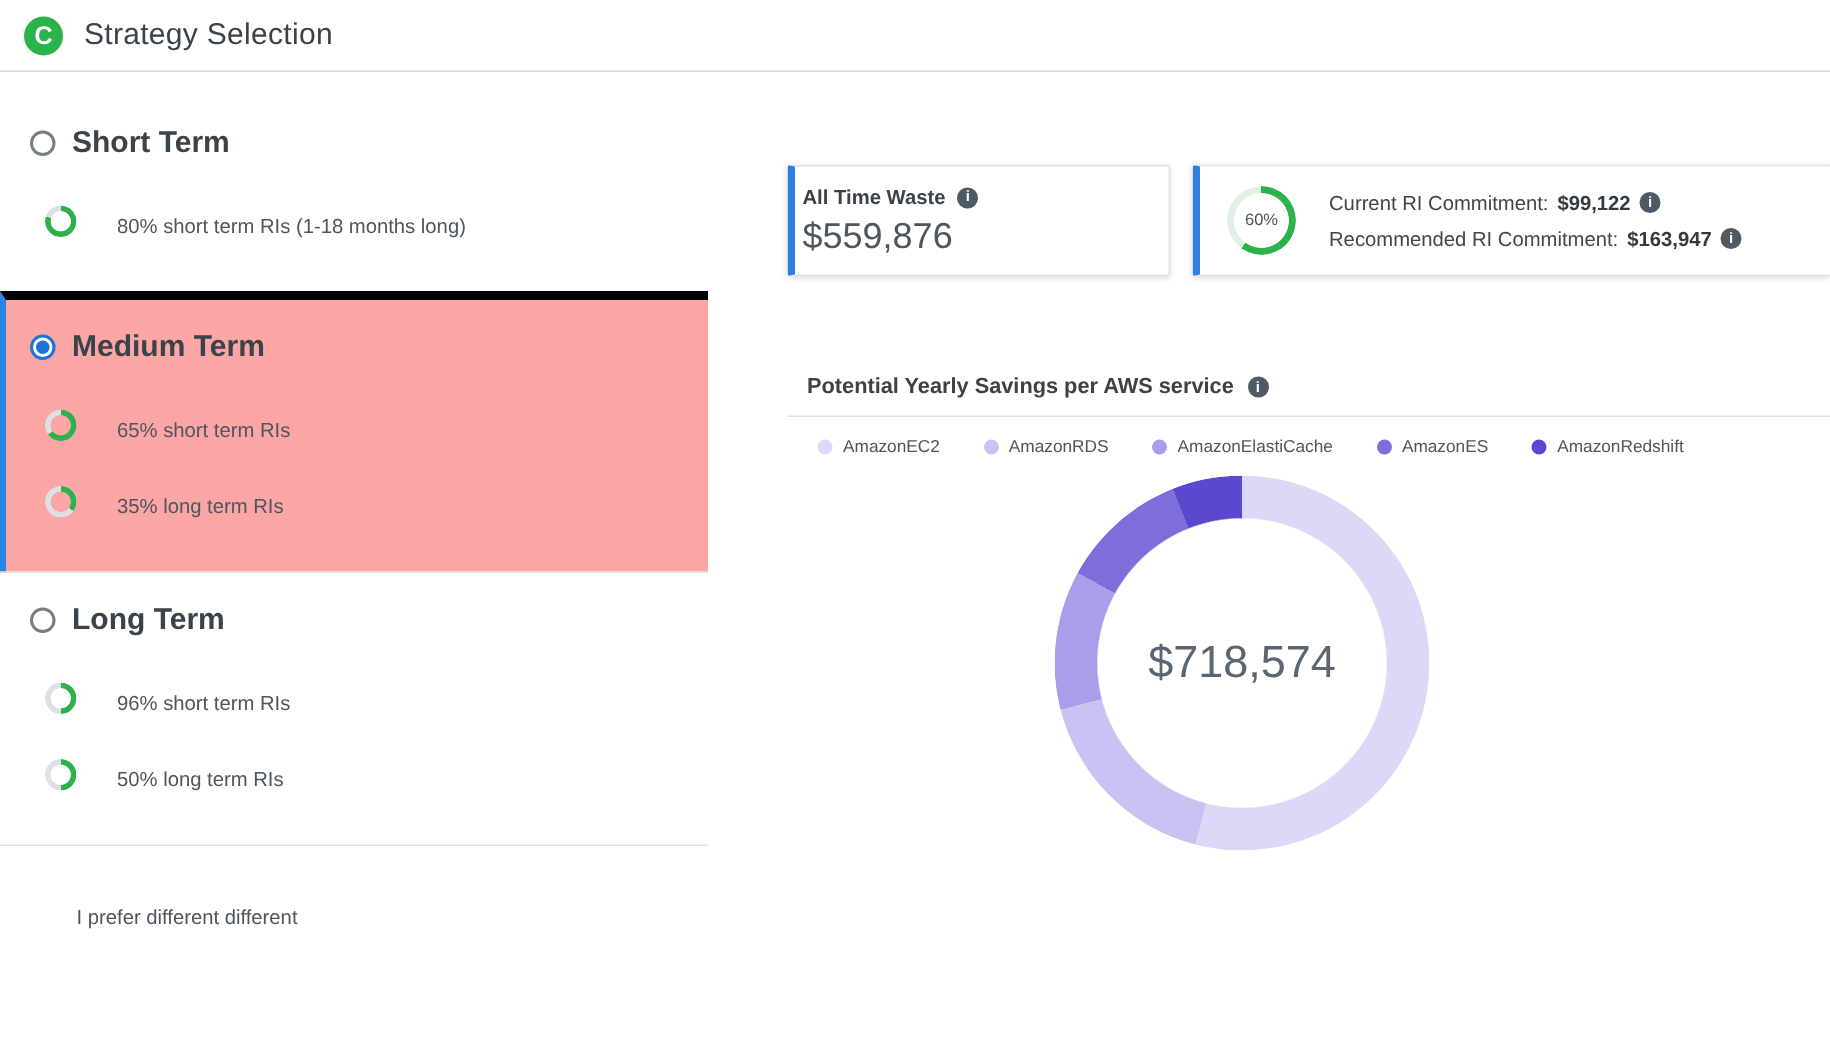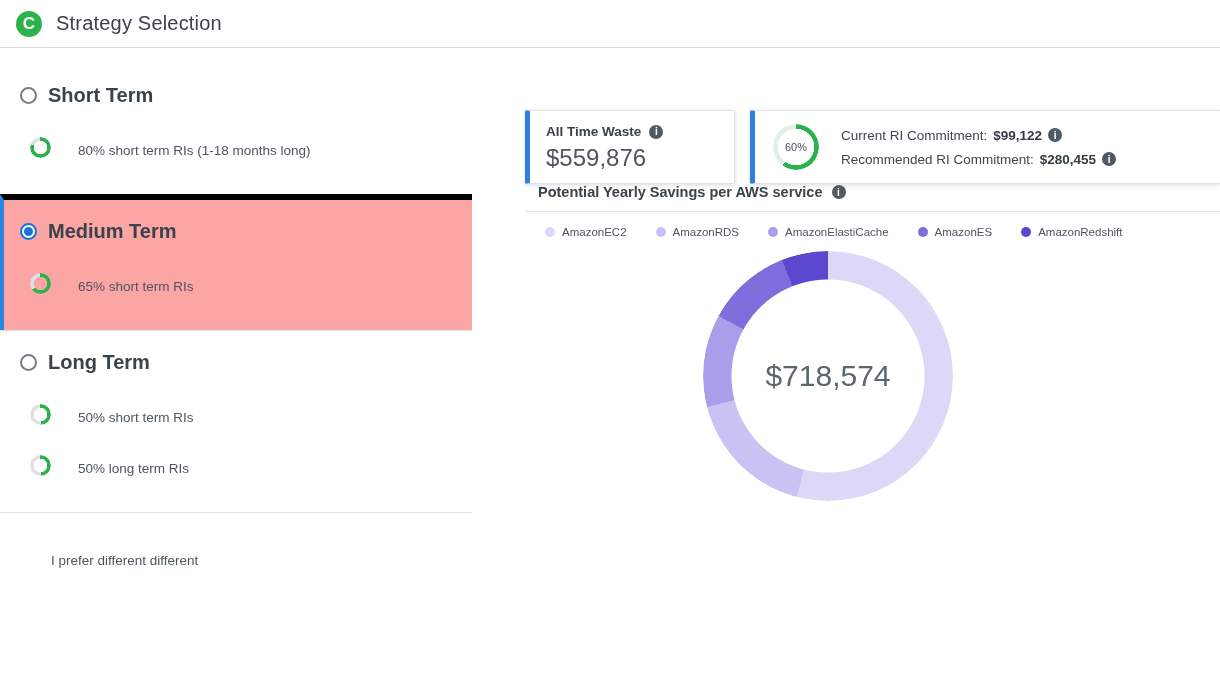--- a/index.html
+++ b/index.html
@@ -24,36 +24,36 @@
   .option-row{display:flex;align-items:flex-end;gap:27px;margin:30px 0 30px 10px}
   .option-label{font-size:13.5px;color:#4c565f}
   .ring{width:21px;height:21px;border-radius:50%;flex:none;
     -webkit-mask:radial-gradient(farthest-side,transparent calc(100% - 4px),#000 calc(100% - 3.5px));
     mask:radial-gradient(farthest-side,transparent calc(100% - 4px),#000 calc(100% - 3.5px))}
   .custom-desc{font-size:13.5px;color:#4c565f;margin:26px 0 20px 31px}
 
   main{flex:1;padding:62px 0 0 53px;min-width:0}
   .cards-row{display:flex;gap:15px}
   .card{background:#fff;border:1px solid #e2e2e2;border-left:5px solid #2f7fe0;box-shadow:0 1px 4px rgba(0,0,0,.15);border-radius:2px}
-  .waste-card{width:210px;height:74px;padding:13px 16px;flex:none}
+  .waste-card{width:255px;height:74px;padding:13px 5px;flex:none}
   .card-title-row{display:flex;align-items:center;gap:8px}
   .card-title{font-size:13.5px;font-weight:700;color:#3a424a}
   .info-icon{width:14px;height:14px;border-radius:50%;background:#4e5a66;color:#fff;font-size:10px;font-weight:700;display:inline-flex;align-items:center;justify-content:center;cursor:pointer;flex:none;font-style:normal}
   .waste-value{font-size:24px;color:#4e565e;margin-top:5px}
   .commitment-card{flex:1;height:74px;display:flex;align-items:center;gap:22px;padding:0 18px;border-right:none;border-top-right-radius:0;border-bottom-right-radius:0}
   .mini-donut{position:relative;width:46px;height:46px;flex:none}
   .mini-donut-ring{position:absolute;inset:0;border-radius:50%;
     -webkit-mask:radial-gradient(farthest-side,transparent calc(100% - 5px),#000 calc(100% - 4.5px));
     mask:radial-gradient(farthest-side,transparent calc(100% - 5px),#000 calc(100% - 4.5px))}
   .mini-donut-label{position:absolute;inset:0;display:flex;align-items:center;justify-content:center;font-size:11px;color:#4c565f}
   .commitment-lines{display:flex;flex-direction:column;gap:9px}
   .commitment-line{display:flex;align-items:center;gap:6px;font-size:13.5px;color:#3e474f}
   .commitment-line b{font-weight:700;color:#333b42}
 
-  .chart-section{padding-left:13px}
+  .chart-section{margin-top:66px;padding-left:13px}
   .chart-title-row{display:flex;align-items:center;gap:9px}
   .chart-title-row h2{font-size:14.5px;font-weight:700;color:#3a424a}
   .chart-divider{border-bottom:1px solid #e0e0e0;margin-top:11px;margin-left:-13px}
   .legend{display:flex;align-items:center;gap:29px;margin:14px 0 0 7px}
   .legend-item{display:flex;align-items:center;gap:7px;cursor:pointer}
   .legend-dot{width:10px;height:10px;border-radius:50%}
   .legend-label{font-size:11.5px;color:#4c565f}
   .donut-area{margin-top:13px;width:580px;display:flex;justify-content:center}
   .big-donut{position:relative;width:250px;height:250px}
   .big-donut-ring{position:absolute;inset:0;border-radius:50%;
@@ -86,29 +86,33 @@
           <div class="radio-row">
             <span class="radio checked">
               <span class="radio-dot"></span>
             </span>
             <span class="strategy-label">Medium Term</span>
           </div>
           <div class="option-row">
             <span class="ring" style="background: conic-gradient(rgb(43, 178, 76) 0deg, rgb(43, 178, 76) 65%, rgb(221, 225, 228) 0deg);"></span>
             <span class="option-label">65% short term RIs</span>
           </div>
+          <div class="option-row">
+            <span class="ring" style="background: conic-gradient(rgb(43, 178, 76) 0deg, rgb(43, 178, 76) 35%, rgb(221, 225, 228) 0deg);"></span>
+            <span class="option-label">35% long term RIs</span>
+          </div>
         </div>
         <div class="strategy-group">
           <div class="radio-row">
             <span class="radio"></span>
             <span class="strategy-label">Long Term</span>
           </div>
           <div class="option-row">
             <span class="ring" style="background: conic-gradient(rgb(43, 178, 76) 0deg, rgb(43, 178, 76) 50%, rgb(221, 225, 228) 0deg);"></span>
-            <span class="option-label">50% short term RIs</span>
+            <span class="option-label">96% short term RIs</span>
           </div>
           <div class="option-row">
             <span class="ring" style="background: conic-gradient(rgb(43, 178, 76) 0deg, rgb(43, 178, 76) 50%, rgb(221, 225, 228) 0deg);"></span>
             <span class="option-label">50% long term RIs</span>
           </div>
         </div>
         <div class="strategy-group">
           <div class="custom-desc">I prefer different different</div>
         </div>
       </aside>
@@ -130,21 +134,21 @@
             <span class="mini-donut-label">60%</span>
           </div>
           <div class="commitment-lines">
             <div class="commitment-line">
               <span>Current RI Commitment:</span>
               <b>$99,122</b>
               <span class="info-icon">i</span>
             </div>
             <div class="commitment-line">
               <span>Recommended RI Commitment:</span>
-              <b>$280,455</b>
+              <b>$163,947</b>
               <span class="info-icon">i</span>
             </div>
           </div>
         </div>
       </div>
 
       <section class="chart-section">
         <div class="chart-title-row">
           <h2>Potential Yearly Savings per AWS service</h2>
           <span class="info-icon">i</span>

